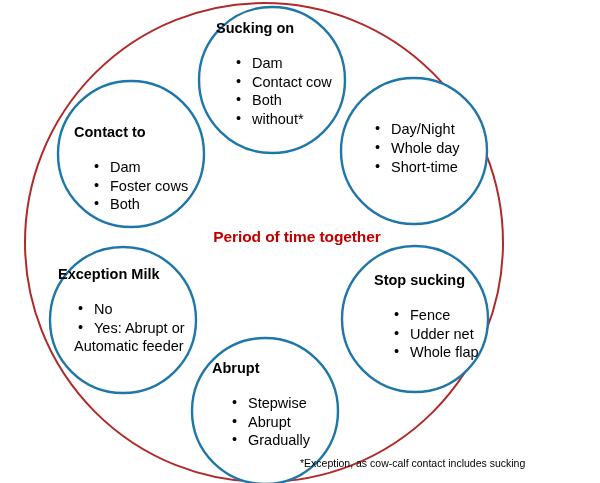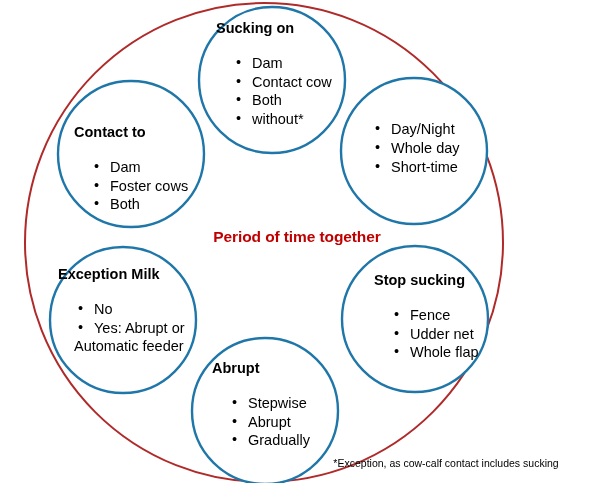--- a/index.html
+++ b/index.html
@@ -82,21 +82,21 @@
     font-size: 15.5px;
     color: #c00000;
     letter-spacing: -0.1px;
     margin-left: 32px;
   }
   #footnote {
     position: absolute;
     left: 300px;
     top: 457px;
     width: 292px;
-    text-align: center;
+    text-align: left;
     font-size: 10.5px;
     color: #000000;
   }
 </style>
 </head>
 <body>
 
 <div id="diagram-root">
 
   <svg id="diagram-svg" viewBox="0 0 600 483">

